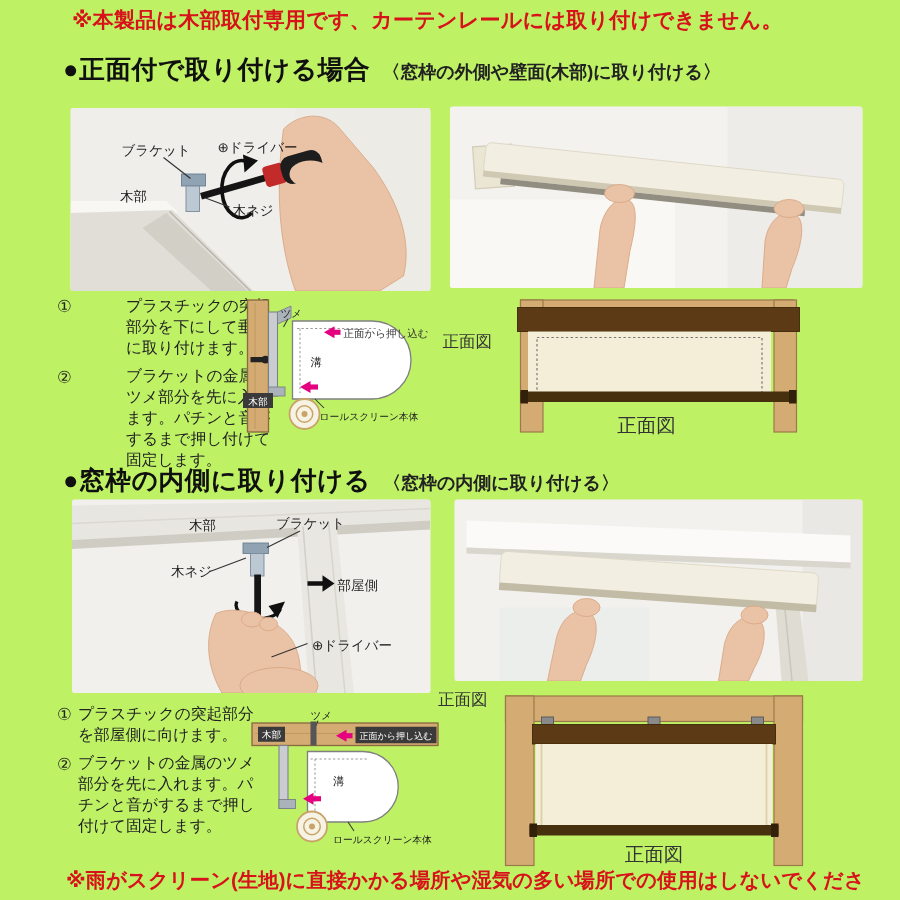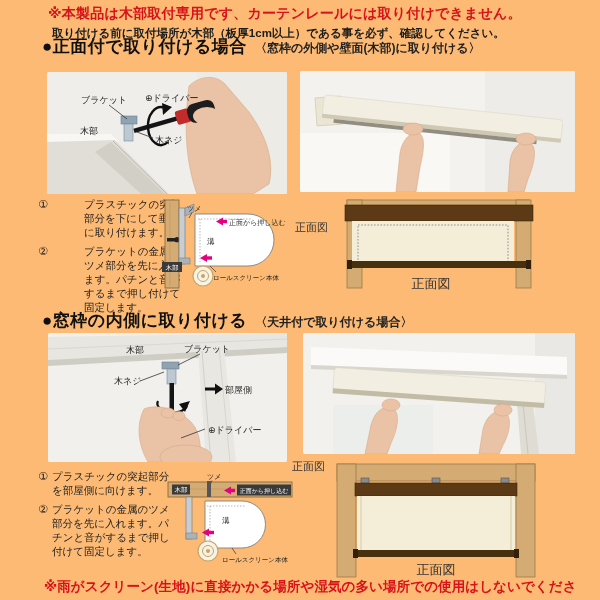--- a/index.html
+++ b/index.html
@@ -1,16 +1,16 @@
 <!DOCTYPE html>
 <html><head>
 <meta charset="utf-8">
 <style>
   html,body{margin:0;padding:0;background:#fff;}
-  .page{position:relative;width:600px;height:600px;background:#fdba74;overflow:hidden;
+  .page{position:relative;width:600px;height:600px;background:#bef264;overflow:hidden;
         font-family:"Liberation Sans","DejaVu Sans",sans-serif;}
   .abs{position:absolute;}
   .warn{color:#d8121a;font-weight:bold;}
   .top-warning{left:48px;top:5px;font-size:14px;letter-spacing:0.2px;}
   .top-note{left:52px;top:26px;font-size:11.5px;font-weight:bold;color:#1b1b1b;}
   .sec-head{display:flex;align-items:baseline;gap:8px;white-space:nowrap;}
   .sec-head .t{font-size:17px;font-weight:bold;color:#101010;letter-spacing:0.5px;}
   .sec-head .s{font-size:12px;color:#222;font-weight:bold;}
   #head1{left:42px;top:35px;text-align:center;} #head2{left:42px;top:309px;}
   .photo{overflow:hidden;border-radius:2px;background:#efeeea;}
@@ -24,21 +24,20 @@
   #fvtag1{left:295px;top:220px;} #fvtag2{left:292px;top:459px;}
   .bottom-warning{left:44px;top:578px;font-size:13.5px;letter-spacing:0.1px;}
   svg text{font-family:"Liberation Sans","DejaVu Sans",sans-serif;}
 </style>
 </head>
 <body>
 
 <div class="page">
 
   <div class="abs top-warning warn">※本製品は木部取付専用です、カーテンレールには取り付けできません。</div>
-  <div class="abs top-note">取り付ける前に取付場所が木部（板厚1cm以上）である事を必ず、確認してください。</div>
 
   <div class="abs sec-head" id="head1">
     <span class="t">●正面付で取り付ける場合</span>
     <span class="s">〈窓枠の外側や壁面(木部)に取り付ける〉</span>
   </div>
 
   <div class="abs photo" style="left:47px;top:72px;width:240px;height:122px;">
     <svg width="240" height="122" viewBox="0 0 240 122">
       <rect x="0" y="0" width="240" height="122" fill="#efeeea"></rect>
       <rect x="150" y="0" width="90" height="122" fill="#ecebe6"></rect>
@@ -158,21 +157,21 @@
     <rect x="9" y="23" width="162" height="41" fill="#f4eed9"></rect>
     <rect x="15" y="27" width="150" height="37" fill="none" stroke="#777" stroke-width="0.8" stroke-dasharray="1.6,1.6"></rect>
     <rect x="4" y="63" width="182" height="7" fill="#47300e"></rect>
     <rect x="4" y="62" width="5" height="9" fill="#33200a"></rect>
     <rect x="183" y="62" width="5" height="9" fill="#33200a"></rect>
     <text x="88" y="90" font-size="13" fill="#333" text-anchor="middle">正面図</text>
   </svg>
 
   <div class="abs sec-head" id="head2">
     <span class="t">●窓枠の内側に取り付ける</span>
-    <span class="s">〈天井付で取り付ける場合〉</span>
+    <span class="s">〈窓枠の内側に取り付ける〉</span>
   </div>
 
   <div class="abs photo" style="left:48px;top:333px;width:239px;height:129px;">
     <svg width="239" height="129" viewBox="0 0 239 129">
       <rect x="0" y="0" width="239" height="129" fill="#f1f0ed"></rect>
       <g>
         <polygon points="0,4 239,0 239,14 0,27" fill="#e8e6e1"></polygon>
         <polygon points="0,27 239,14 239,20 0,33" fill="#cfccc4"></polygon>
         <line x1="0" y1="16" x2="239" y2="6" stroke="#dbd8d1" stroke-width="1"></line>
       </g>

